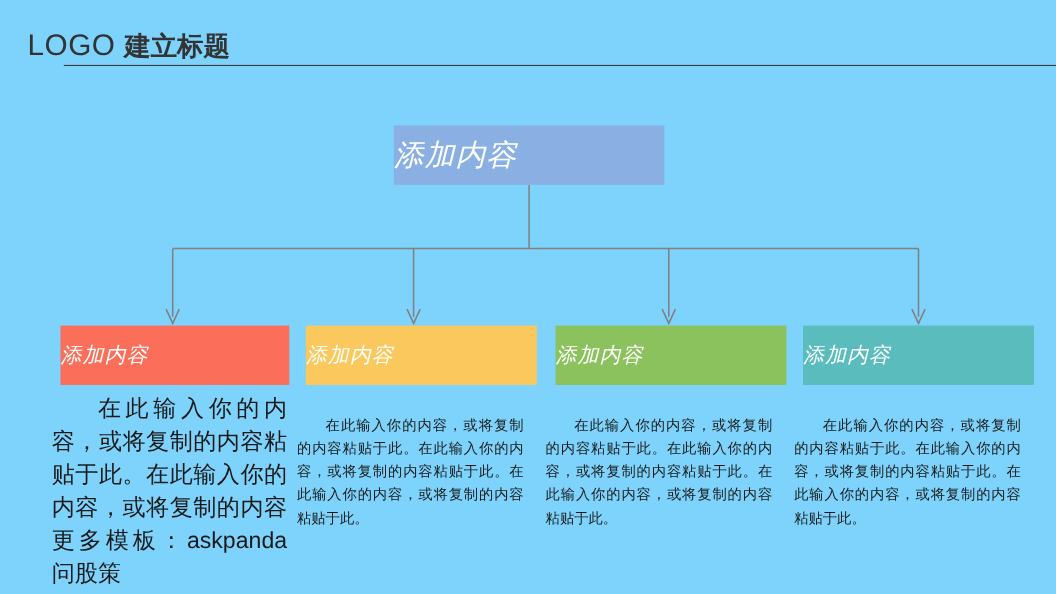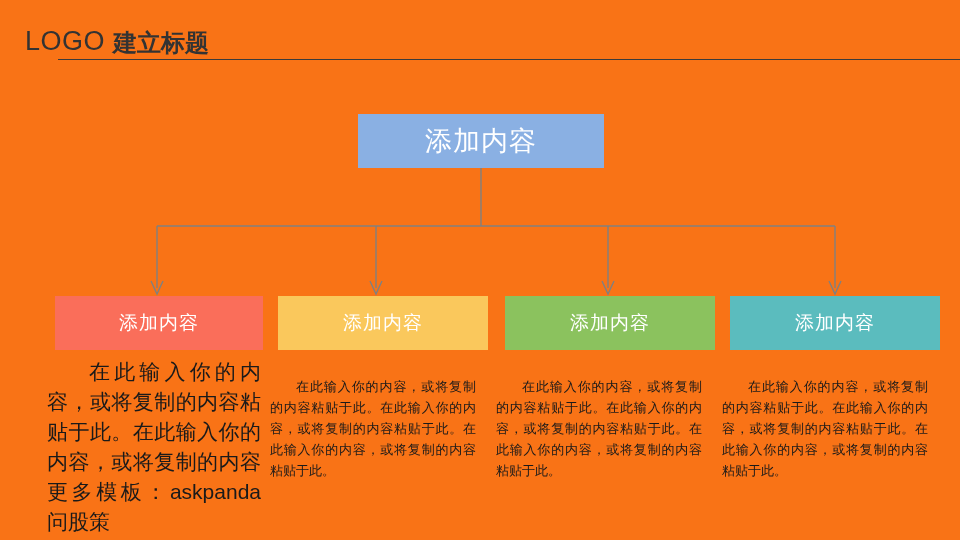--- a/index.html
+++ b/index.html
@@ -12,21 +12,21 @@
     height: 540px;
     overflow: hidden;
     font-family: "Liberation Sans", "DejaVu Sans", sans-serif;
     color: #262626;
     position: relative;
   }
   .slide {
     position: relative;
     width: 960px;
     height: 540px;
-    background: #f97316;
+    background: #7dd3fc;
     overflow: hidden;
   }
 
   
   .header {
     position: absolute;
     left: 0;
     top: 0;
     width: 960px;
     height: 70px;
@@ -69,23 +69,24 @@
     width: 960px;
     height: 540px;
     pointer-events: none;
   }
 
   
   .node {
     position: absolute;
     display: flex;
     align-items: center;
-    justify-content: center;
+    justify-content: flex-start;
     color: #ffffff;
     box-sizing: border-box;
+    font-style: italic;
   }
   .node-root {
     left: 358px;
     top: 114px;
     width: 246px;
     height: 54px;
     font-size: 27px;
     letter-spacing: 1px;
   }
   .node-child {

